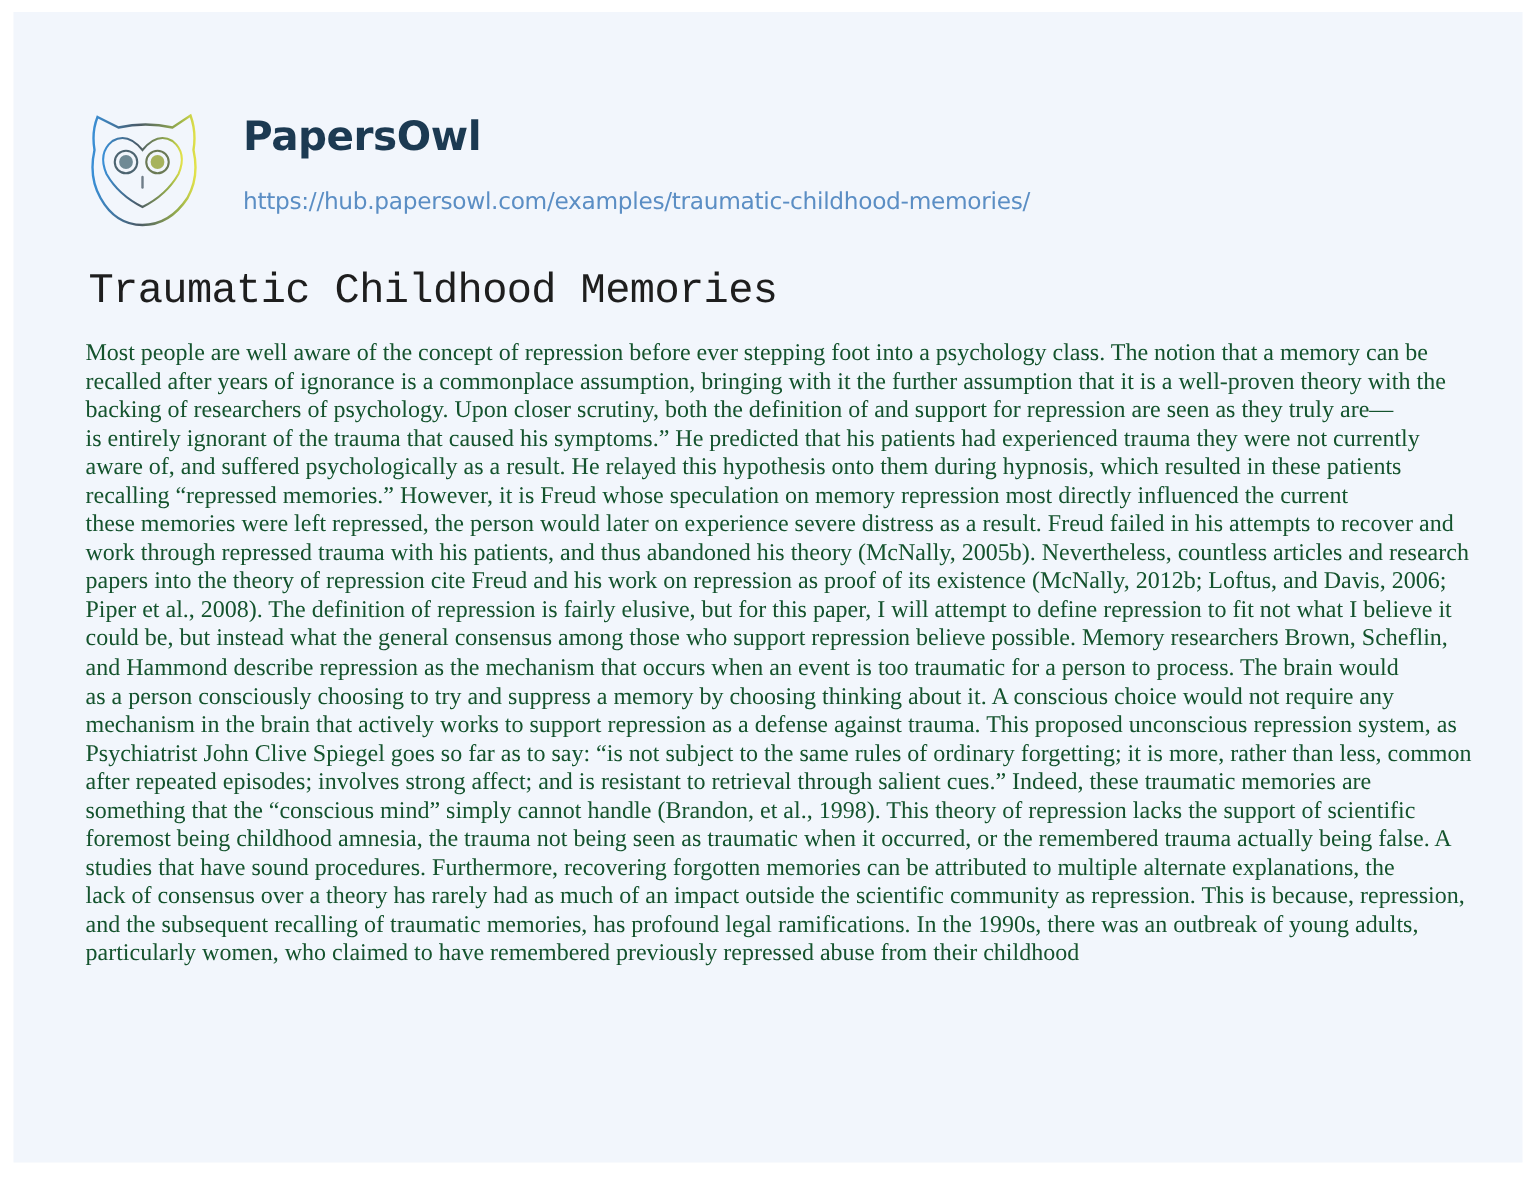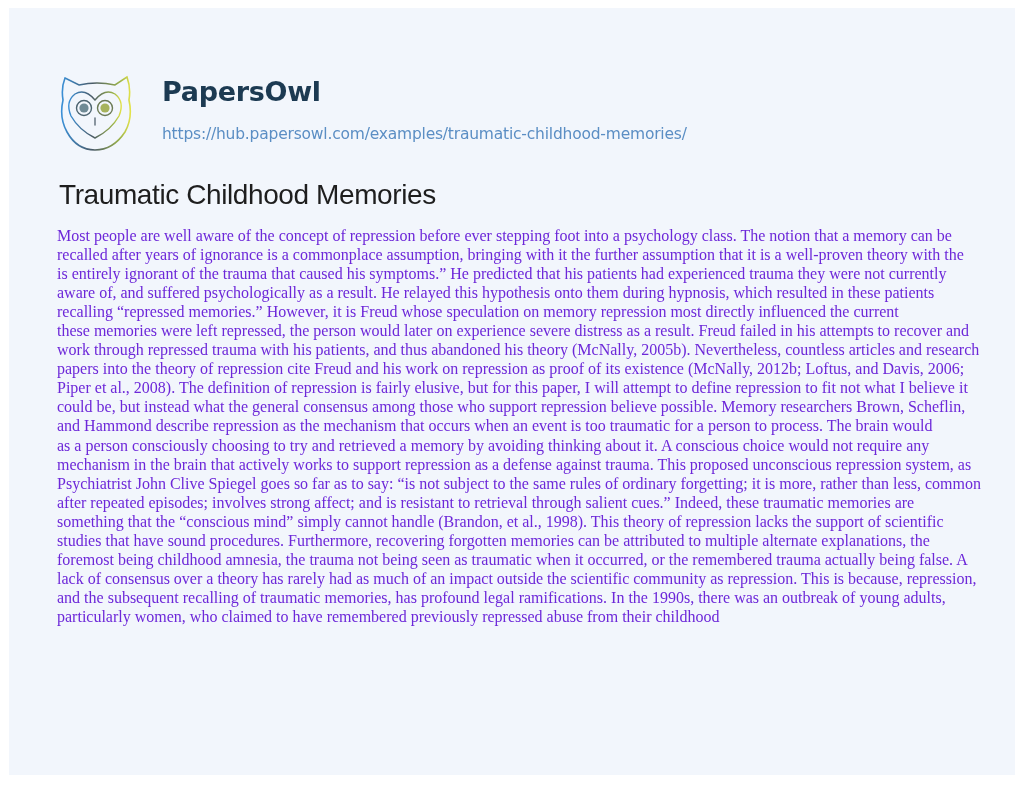--- a/index.html
+++ b/index.html
@@ -52,36 +52,36 @@
       color: #5b8ec4;
       white-space: nowrap;
       letter-spacing: -0.2px;
       text-decoration: none;
     }
     .title {
       position: absolute;
       left: 50px;
       top: 171px;
       margin: 0;
-      font-family: Liberation Sans, sans-serif;
+      font-family: Liberation Mono, monospace;
       font-weight: normal;
       font-size: 28px;
       color: #1e1e1e;
       letter-spacing: -0.4px;
       white-space: nowrap;
     }
     .body {
       position: absolute;
       left: 48px;
       top: 218px;
       width: 930px;
       font-family: "Liberation Serif", serif;
       font-size: 16px;
       line-height: 19.05px;
-      color: #6d28d9;
+      color: #14532d;
     }
     .line {
       display: block;
       white-space: nowrap;
     }
   </style>
 </head>
 <body>
 
 <div class="card">
@@ -110,34 +110,35 @@
     </svg>
     <div class="brand-name">PapersOwl</div>
     <a class="brand-url">https://hub.papersowl.com/examples/traumatic-childhood-memories/</a>
   </div>
 
   <h1 class="title">Traumatic Childhood Memories</h1>
 
   <div class="body">
     <span class="line">Most people are well aware of the concept of repression before ever stepping foot into a psychology class. The notion that a memory can be</span>
     <span class="line">recalled after years of ignorance is a commonplace assumption, bringing with it the further assumption that it is a well-proven theory with the</span>
+    <span class="line">backing of researchers of psychology. Upon closer scrutiny, both the definition of and support for repression are seen as they truly are—</span>
     <span class="line">is entirely ignorant of the trauma that caused his symptoms.” He predicted that his patients had experienced trauma they were not currently</span>
     <span class="line">aware of, and suffered psychologically as a result. He relayed this hypothesis onto them during hypnosis, which resulted in these patients</span>
     <span class="line">recalling “repressed memories.” However, it is Freud whose speculation on memory repression most directly influenced the current</span>
     <span class="line">these memories were left repressed, the person would later on experience severe distress as a result. Freud failed in his attempts to recover and</span>
     <span class="line">work through repressed trauma with his patients, and thus abandoned his theory (McNally, 2005b). Nevertheless, countless articles and research</span>
     <span class="line">papers into the theory of repression cite Freud and his work on repression as proof of its existence (McNally, 2012b; Loftus, and Davis, 2006;</span>
     <span class="line">Piper et al., 2008). The definition of repression is fairly elusive, but for this paper, I will attempt to define repression to fit not what I believe it</span>
     <span class="line">could be, but instead what the general consensus among those who support repression believe possible. Memory researchers Brown, Scheflin,</span>
     <span class="line">and Hammond describe repression as the mechanism that occurs when an event is too traumatic for a person to process. The brain would</span>
-    <span class="line">as a person consciously choosing to try and retrieved a memory by avoiding thinking about it. A conscious choice would not require any</span>
+    <span class="line">as a person consciously choosing to try and suppress a memory by choosing thinking about it. A conscious choice would not require any</span>
     <span class="line">mechanism in the brain that actively works to support repression as a defense against trauma. This proposed unconscious repression system, as</span>
     <span class="line">Psychiatrist John Clive Spiegel goes so far as to say: “is not subject to the same rules of ordinary forgetting; it is more, rather than less, common</span>
     <span class="line">after repeated episodes; involves strong affect; and is resistant to retrieval through salient cues.” Indeed, these traumatic memories are</span>
     <span class="line">something that the “conscious mind” simply cannot handle (Brandon, et al., 1998). This theory of repression lacks the support of scientific</span>
+    <span class="line">foremost being childhood amnesia, the trauma not being seen as traumatic when it occurred, or the remembered trauma actually being false. A</span>
     <span class="line">studies that have sound procedures. Furthermore, recovering forgotten memories can be attributed to multiple alternate explanations, the</span>
-    <span class="line">foremost being childhood amnesia, the trauma not being seen as traumatic when it occurred, or the remembered trauma actually being false. A</span>
     <span class="line">lack of consensus over a theory has rarely had as much of an impact outside the scientific community as repression. This is because, repression,</span>
     <span class="line">and the subsequent recalling of traumatic memories, has profound legal ramifications. In the 1990s, there was an outbreak of young adults,</span>
     <span class="line">particularly women, who claimed to have remembered previously repressed abuse from their childhood</span>
   </div>
 
 </div>
 
 </body></html>

